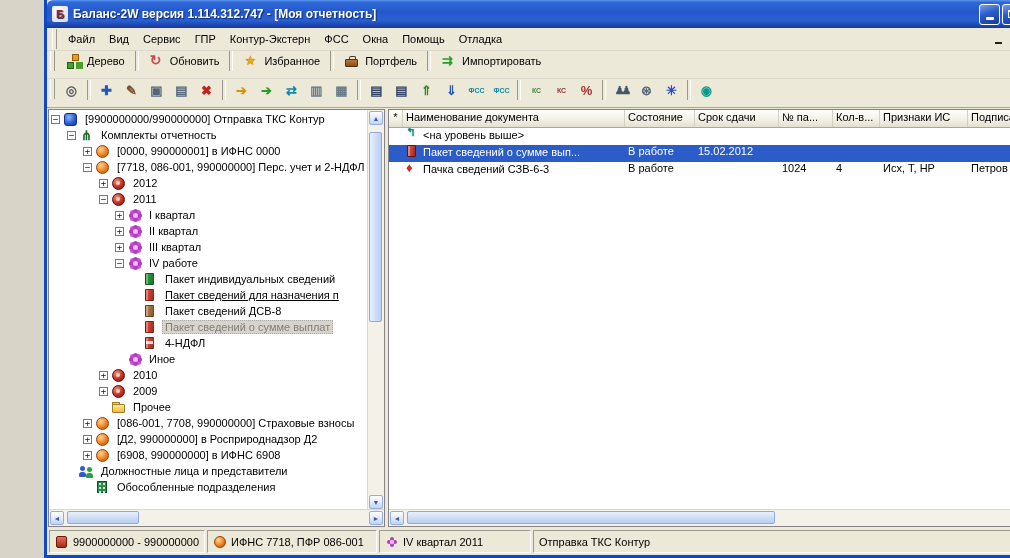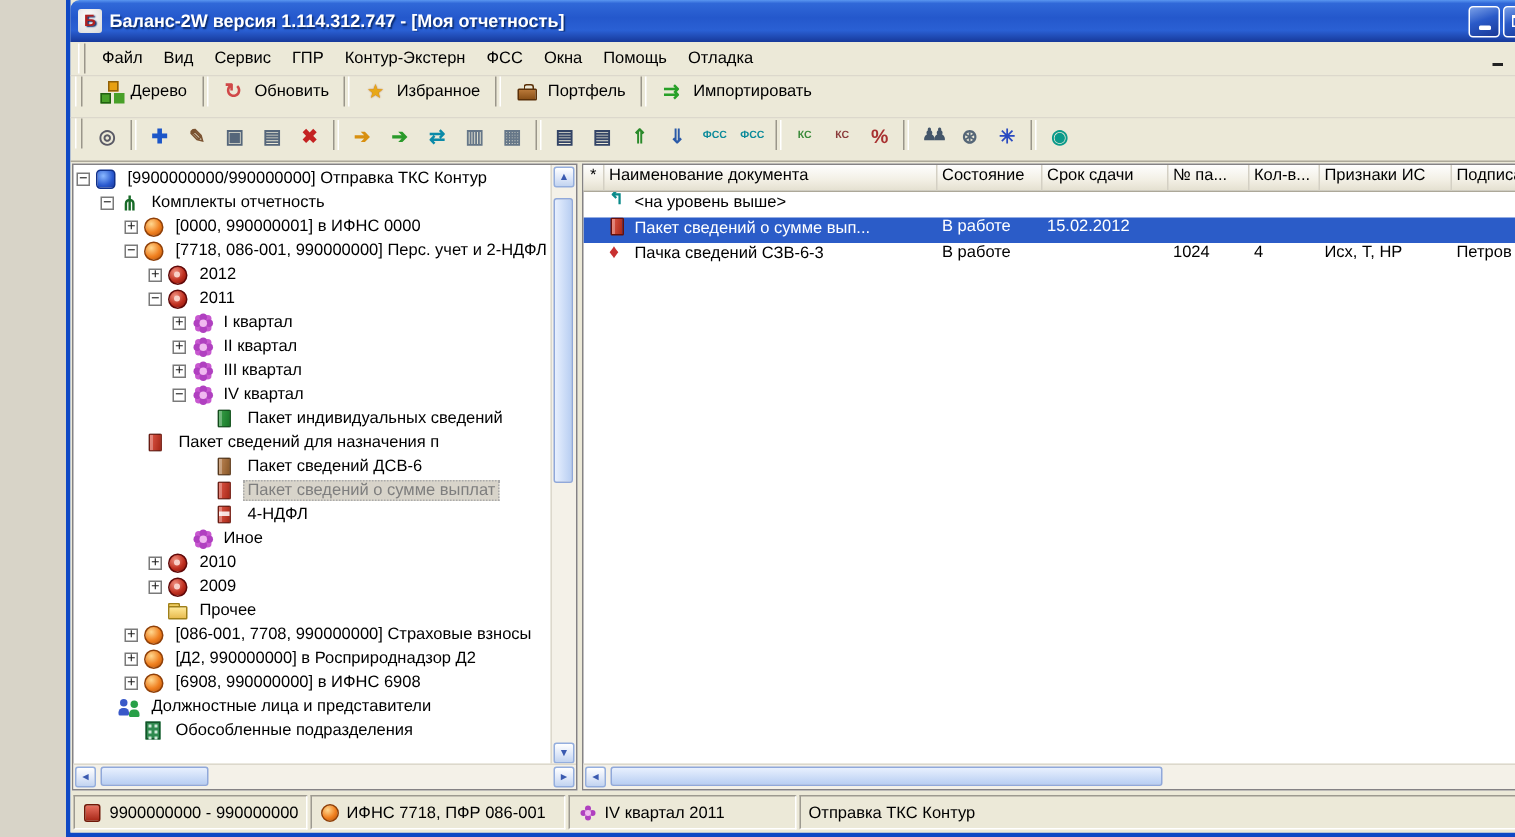--- a/index.html
+++ b/index.html
@@ -329,36 +329,36 @@
             <span class="tlabel">II квартал</span>
           </div>
           <div class="tree-row" style="padding-left: 66px;">
             <span class="exp">+</span>
             <span class="ti ti-quarter"></span>
             <span class="tlabel">III квартал</span>
           </div>
           <div class="tree-row" style="padding-left: 66px;">
             <span class="exp">−</span>
             <span class="ti ti-quarter"></span>
-            <span class="tlabel">IV квартал</span>
+            <span class="tlabel">IV работе</span>
           </div>
           <div class="tree-row" style="padding-left: 82px;">
             <span class="exp-sp"></span>
             <span class="ti ti-book-green"></span>
             <span class="tlabel">Пакет индивидуальных сведений</span>
           </div>
-          <div class="tree-row" style="padding-left: 36px;">
+          <div class="tree-row" style="padding-left: 82px; text-decoration: underline;">
             <span class="exp-sp"></span>
             <span class="ti ti-book-red"></span>
             <span class="tlabel">Пакет сведений для назначения п</span>
           </div>
           <div class="tree-row" style="padding-left: 82px;">
             <span class="exp-sp"></span>
             <span class="ti ti-book-brown"></span>
-            <span class="tlabel">Пакет сведений ДСВ-6</span>
+            <span class="tlabel">Пакет сведений ДСВ-8</span>
           </div>
           <div class="tree-row tsel" style="padding-left: 82px;">
             <span class="exp-sp"></span>
             <span class="ti ti-book-red"></span>
             <span class="tlabel">Пакет сведений о сумме выплат</span>
           </div>
           <div class="tree-row" style="padding-left: 82px;">
             <span class="exp-sp"></span>
             <span class="ti ti-ndfl"></span>
             <span class="tlabel">4-НДФЛ</span>

